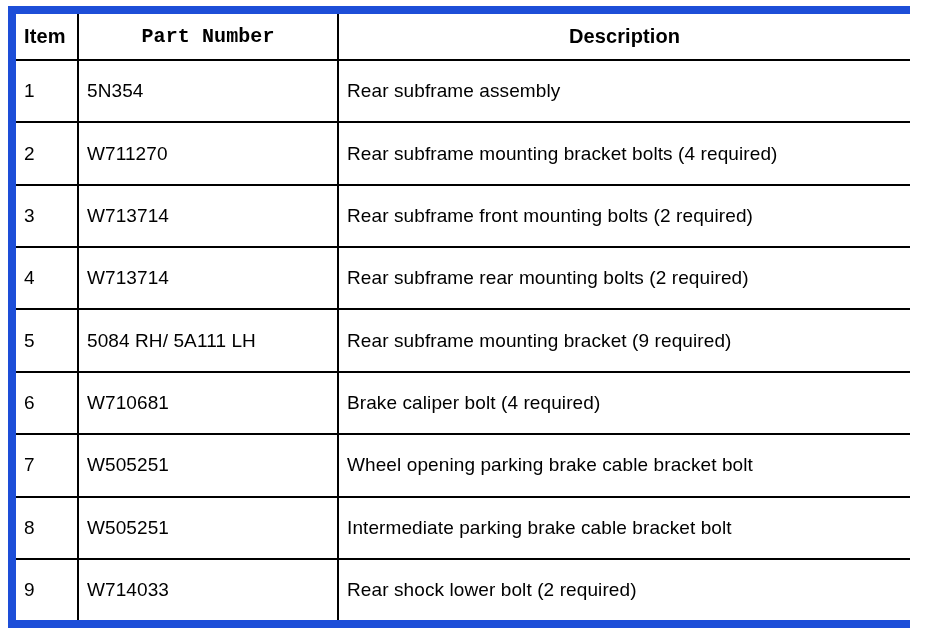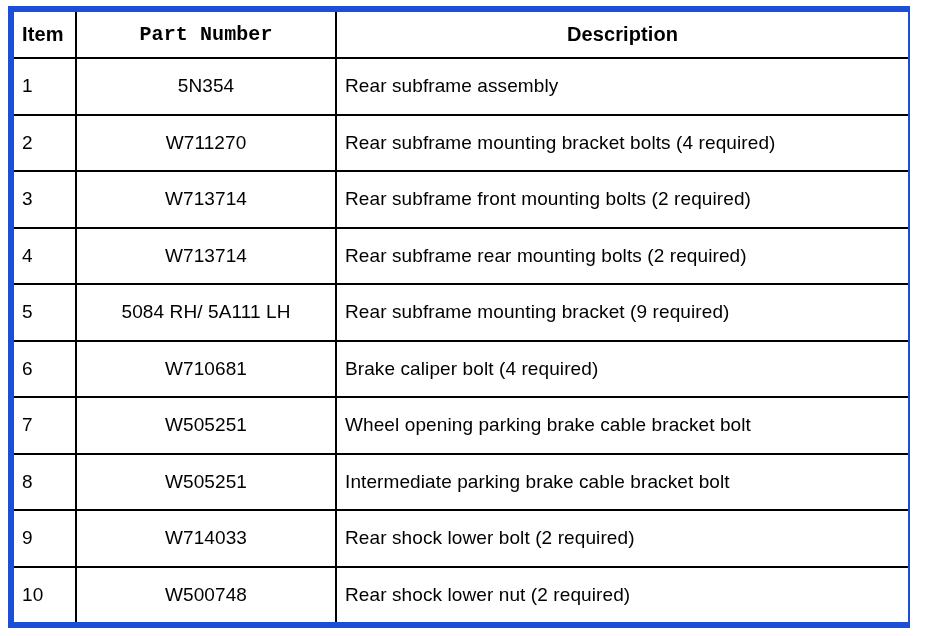--- a/index.html
+++ b/index.html
@@ -14,21 +14,21 @@
     font-family: "Liberation Sans", sans-serif;
     color: #000000;
   }
   #parts-table-wrap {
     position: absolute;
     left: 8px;
     top: 6px;
     width: 902px;
     height: 622px;
     box-sizing: border-box;
-    border: 6px solid #1d4ed8;
+    border: 8px solid #1d4ed8;
     background: #ffffff;
   }
   table.parts-table {
     width: 100%;
     height: 100%;
     border-collapse: collapse;
     table-layout: fixed;
     background: #ffffff;
   }
   table.parts-table col.col-item   { width: 62px; }
@@ -59,21 +59,21 @@
 
   table.parts-table thead th {
     font-weight: bold;
     font-size: 20px;
   }
   th.h-item { text-align: left; }
   th.h-part { text-align: center; font-family: Liberation Mono, monospace; }
   th.h-desc { }
 
   td.c-item { text-align: left; }
-  td.c-part { text-align: center; }
+  td.c-part { text-align: left; }
   td.c-desc { text-align: left; }
 </style>
 </head>
 <body>
 
 <div id="parts-table-wrap">
   <table class="parts-table">
     <colgroup>
       <col class="col-item">
       <col class="col-part">
@@ -125,20 +125,15 @@
         <tr>
           <td class="c-item">8</td>
           <td class="c-part">W505251</td>
           <td class="c-desc">Intermediate parking brake cable bracket bolt</td>
         </tr>
         <tr>
           <td class="c-item">9</td>
           <td class="c-part">W714033</td>
           <td class="c-desc">Rear shock lower bolt (2 required)</td>
         </tr>
-        <tr>
-          <td class="c-item">10</td>
-          <td class="c-part">W500748</td>
-          <td class="c-desc">Rear shock lower nut (2 required)</td>
-        </tr>
       </tbody>
   </table>
 </div>
 
 </body></html>

